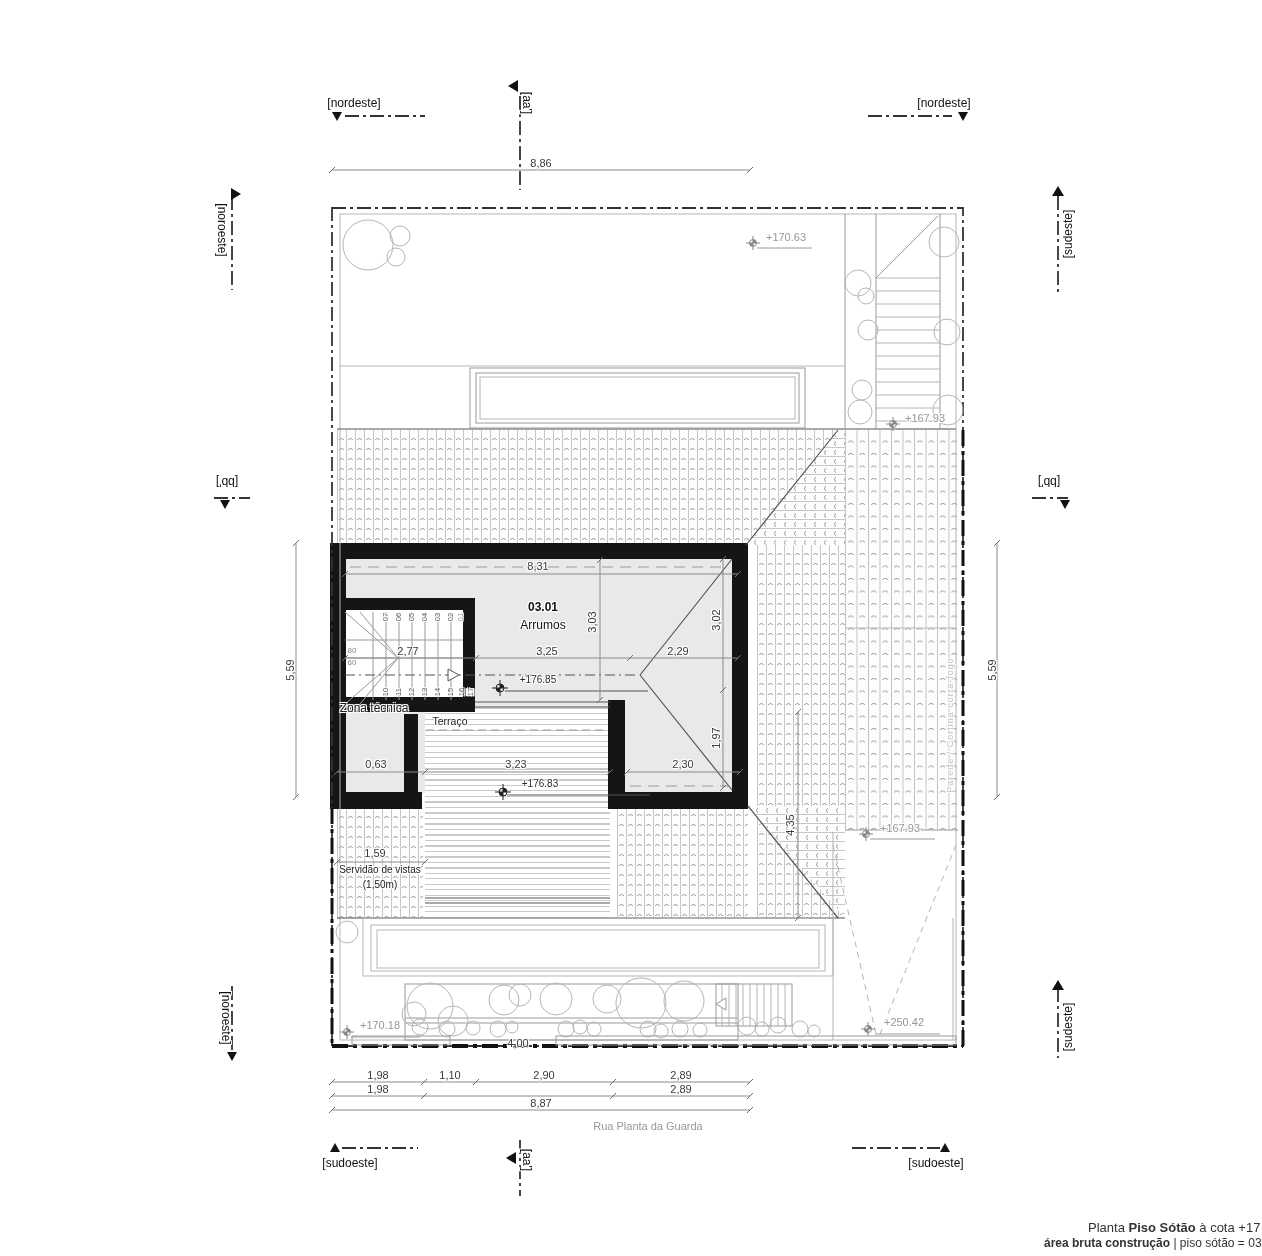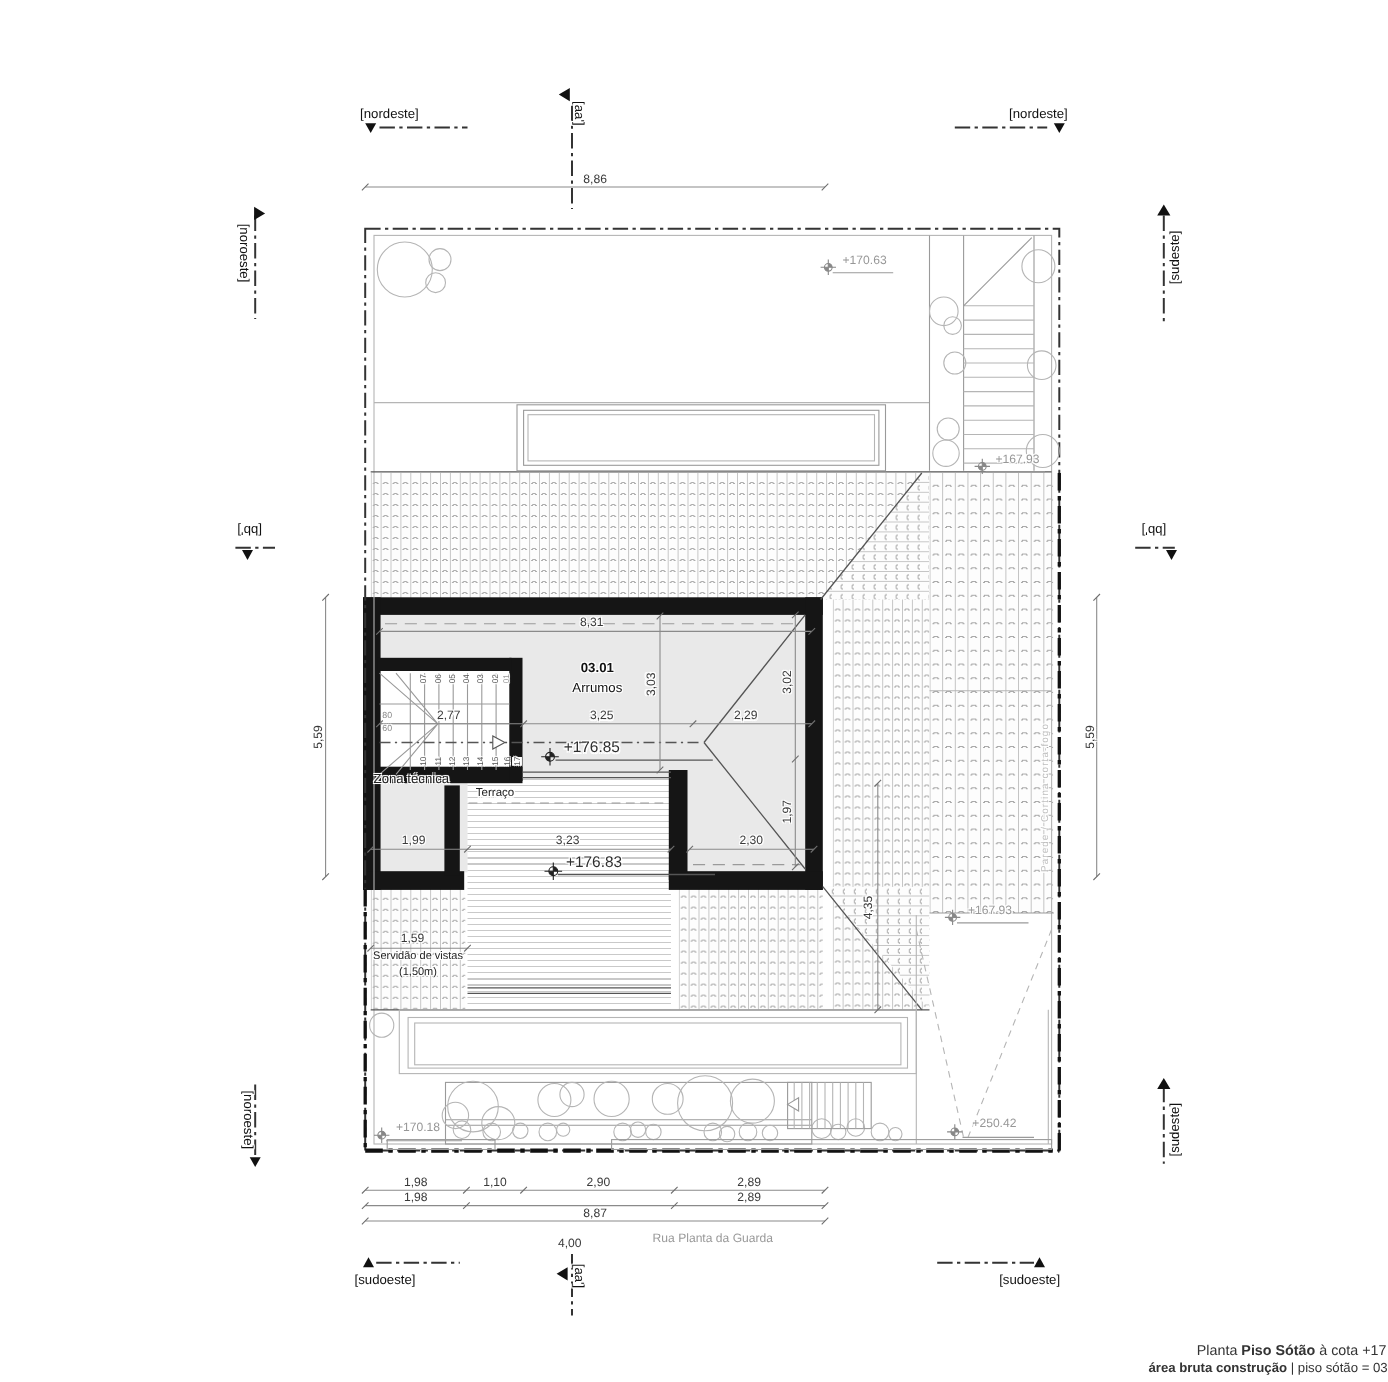--- a/index.html
+++ b/index.html
@@ -6,21 +6,21 @@
   body{width:1262px;height:1256px;position:relative;background:#fff;overflow:hidden;
        font-family:"Liberation Sans",sans-serif;}
   .abs{position:absolute}
   .lbl{position:absolute;white-space:nowrap;transform:translate(-50%,-50%);color:#222;
        text-shadow:1px 1px 0 #fff,-1px -1px 0 #fff,1px -1px 0 #fff,-1px 1px 0 #fff,0 0 2px #fff;}
   .dim{font-size:11px;color:#3a3a3a}
   .rotm90{transform:translate(-50%,-50%) rotate(-90deg)}
   .rot90{transform:translate(-50%,-50%) rotate(90deg)}
   .rot180{transform:translate(-50%,-50%) rotate(180deg)}
   .lvl{font-size:11px;color:#979797}
-  .lvldark{font-size:14px;color:#2e2e2e}
+  .lvldark{font-size:10px;color:#2e2e2e}
   .sec{font-size:12px;color:#111}
   .roomname{font-size:12px;color:#111}
   .tiny{font-size:7.5px;color:#555}
   .wall{position:absolute;background:#151515}
   .fill{position:absolute;background:#e9e9e9}
   .white{position:absolute;background:#fff}
   
   .tiles{position:absolute;background-color:#fdfdfd;background-image:
     radial-gradient(circle at 50% 118%, rgba(0,0,0,0) 2.4px, #adadad 2.6px, #adadad 3.4px, rgba(0,0,0,0) 3.6px),
     linear-gradient(90deg,#c6c6c6 1px,rgba(0,0,0,0) 1px);
@@ -275,30 +275,30 @@
 <div class="lbl dim rotm90" style="left:290px;top:670px">5,59</div>
 <div class="lbl dim rotm90" style="left:992px;top:670px">5,59</div>
 <div class="lbl dim" style="left:538px;top:566px">8,31</div>
 <div class="lbl dim" style="left:408px;top:651px">2,77</div>
 <div class="lbl dim" style="left:547px;top:651px">3,25</div>
 <div class="lbl dim" style="left:678px;top:651px">2,29</div>
 <div class="lbl dim rotm90" style="left:592px;top:622px">3,03</div>
 <div class="lbl dim rotm90" style="left:716px;top:620px">3,02</div>
 <div class="lbl dim rotm90" style="left:716px;top:738px">1,97</div>
 <div class="lbl dim" style="left:683px;top:764px">2,30</div>
-<div class="lbl dim" style="left:376px;top:764px">1,99</div>
+<div class="lbl dim" style="left:376px;top:764px">0,63</div>
 <div class="lbl dim" style="left:516px;top:764px">3,23</div>
 <div class="lbl dim rotm90" style="left:790px;top:825px">4,35</div>
 <div class="lbl dim" style="left:375px;top:853px">1,59</div>
 <div class="lbl dim" style="left:378px;top:1075px">1,98</div>
 <div class="lbl dim" style="left:450px;top:1075px">1,10</div>
 <div class="lbl dim" style="left:544px;top:1075px">2,90</div>
 <div class="lbl dim" style="left:681px;top:1075px">2,89</div>
 <div class="lbl dim" style="left:378px;top:1089px">1,98</div>
-<div class="lbl dim" style="left:518px;top:1131px">4,00</div>
+<div class="lbl dim" style="left:518px;top:1043px">4,00</div>
 <div class="lbl dim" style="left:681px;top:1089px">2,89</div>
 <div class="lbl dim" style="left:541px;top:1103px">8,87</div>
 
 <div class="lbl lvl" style="left:786px;top:237px">+170.63</div>
 <div class="lbl lvl" style="left:925px;top:418px">+167.93</div>
 <div class="lbl lvl" style="left:900px;top:828px">+167.93</div>
 <div class="lbl lvldark" style="left:538px;top:679px">+176.85</div>
 <div class="lbl lvldark" style="left:540px;top:783px">+176.83</div>
 <div class="lbl lvl" style="left:380px;top:1025px">+170.18</div>
 <div class="lbl lvl" style="left:904px;top:1022px">+250.42</div>

